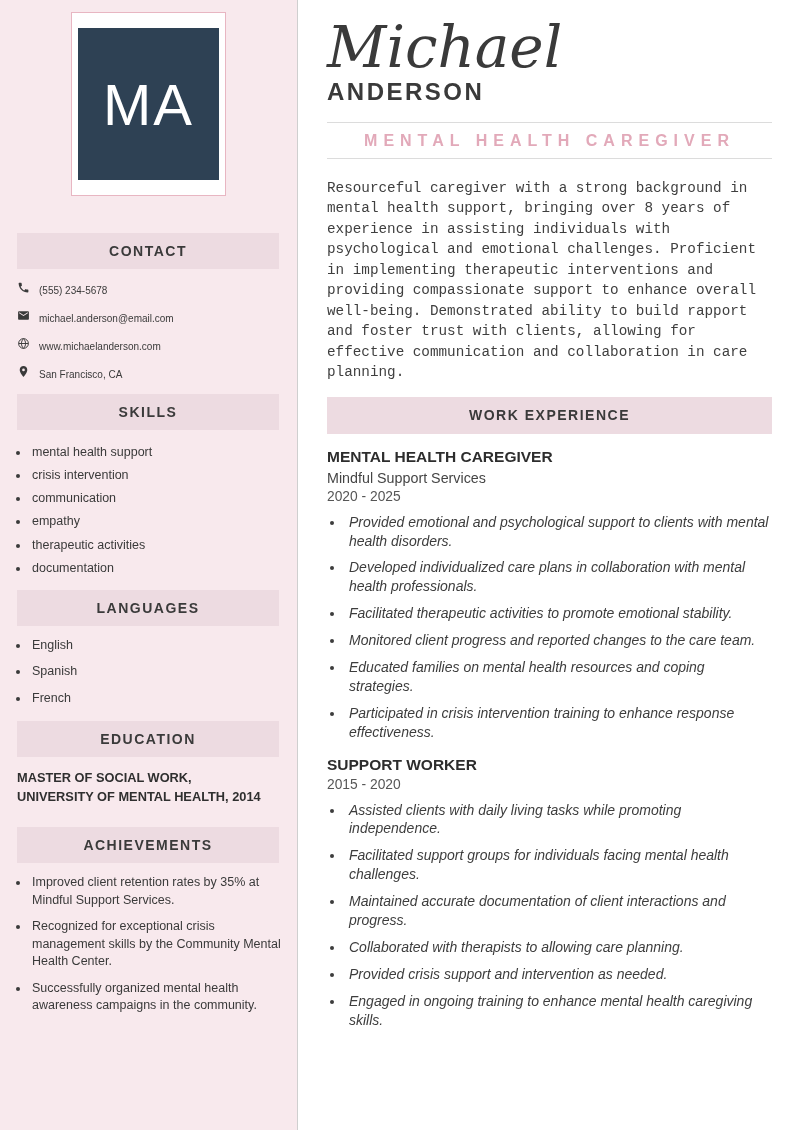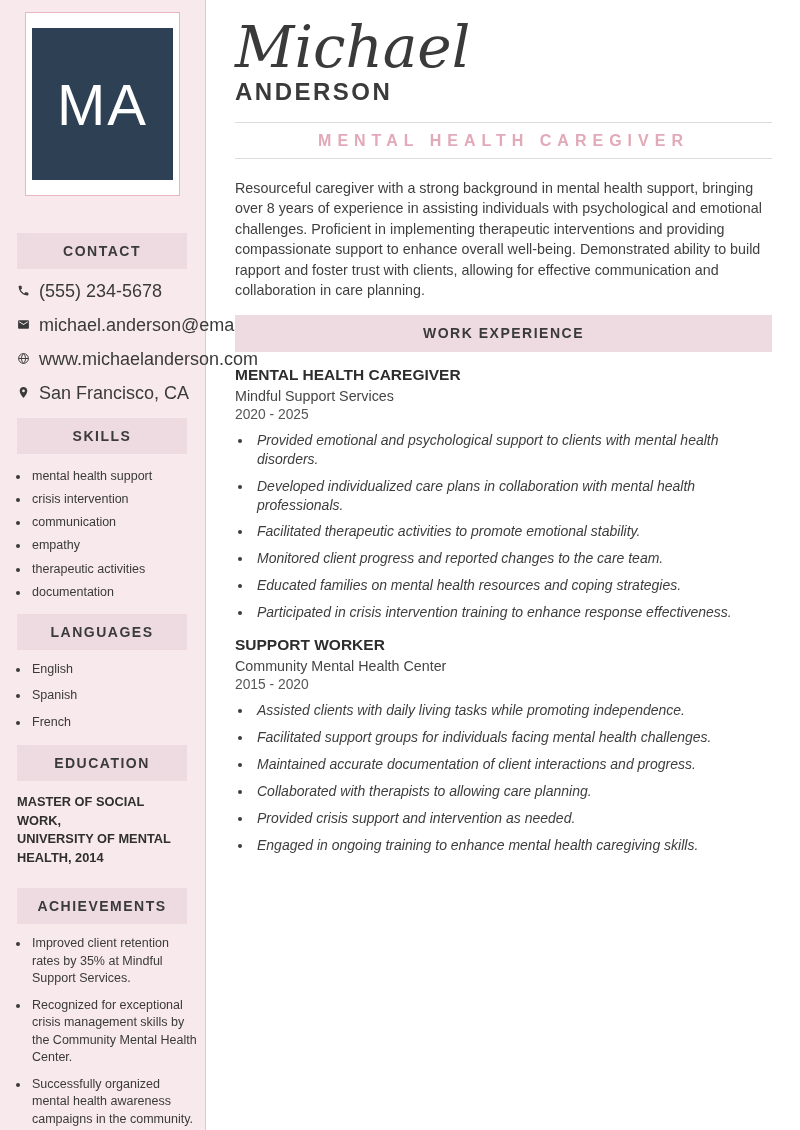--- a/index.html
+++ b/index.html
@@ -7,40 +7,40 @@
   body {
     width: 800px; height: 1130px; overflow: hidden;
     background: #ffffff;
     font-family: "Liberation Sans", sans-serif;
     color: #3a3a3a;
   }
   .page { display: flex; width: 800px; height: 1130px; }
 
   
   .sidebar {
-    width: 206px; height: 1130px; background: #f8e9ed;
+    width: 298px; height: 1130px; background: #f8e9ed;
     border-right: 1px solid #cfcfcf; flex-shrink: 0;
   }
   .avatar-frame {
     width: 155px; height: 184px; background: #ffffff;
     border: 1px solid #e8b6c2; margin: 12px auto 0;
     padding: 15px 6px; display: flex;
   }
   .avatar-inner {
     flex: 1; background: #2e4154; color: #ffffff;
     display: flex; align-items: center; justify-content: center;
     font-size: 58px; font-weight: 400; letter-spacing: 2px;
   }
   .side-band {
     margin: 0 18px 0 17px; height: 36px; background: #eddbe1;
     display: flex; align-items: center; justify-content: center;
     font-size: 14px; font-weight: bold; letter-spacing: 1.5px; color: #3a3a3a;
   }
   .contact-list { margin: 12px 14px 0 17px; }
-  .contact-row { display: flex; align-items: flex-end; gap: 9px; margin-bottom: 13px; font-size: 18px; color: #3a3a3a; }
+  .contact-row { display: flex; align-items: flex-end; gap: 9px; margin-bottom: 13px; font-size: 10px; color: #3a3a3a; }
   .contact-row svg { flex-shrink: 0; }
   .side-ul {
     margin: 11px 6px 0 17px; padding-left: 13px;
     font-size: 12.5px; line-height: 1.85; color: #3a3a3a;
   }
   .side-ul li { padding-left: 2px; }
   .side-ul.spaced { line-height: 1.4; }
   .side-ul.spaced li { margin-bottom: 9px; }
   .edu-text {
     margin: 12px 14px 0 17px; font-size: 12.8px; font-weight: bold;
@@ -62,21 +62,21 @@
     font-size: 24px; font-weight: bold; letter-spacing: 2.5px;
     color: #3a3a3a; margin-top: 2px;
   }
   .rule { border: none; border-top: 1px solid #dcdcdc; margin: 0; }
   .rule-top { margin-top: 16px; }
   .job-title-band {
     text-align: center; font-size: 16px; font-weight: bold;
     letter-spacing: 6px; color: #e2a9b9; padding: 9px 0 8px;
   }
   .summary {
-    margin-top: 19px; font-size: 14.3px; line-height: 1.43; color: #3f3f3f;
+    margin-top: 19px; font-size: 14.3px; line-height: 1.43; color: #3f3f3f; font-family: Liberation Mono, monospace;
   }
   .work-band {
     margin-top: 12px; height: 37px; background: #eddbe1;
     display: flex; align-items: center; justify-content: center;
     font-size: 14px; font-weight: bold; letter-spacing: 1.5px; color: #3a3a3a;
   }
   .job { margin-top: 14px; }
   .job-title { font-size: 15.5px; font-weight: bold; color: #2d2d2d; }
   .job-company { font-size: 14.3px; color: #454545; margin-top: 4px; }
   .job-dates { font-size: 13.8px; color: #565656; margin-top: 3px; }
@@ -184,21 +184,20 @@
           <li>Developed individualized care plans in collaboration with mental health professionals.</li>
           <li>Facilitated therapeutic activities to promote emotional stability.</li>
           <li>Monitored client progress and reported changes to the care team.</li>
           <li>Educated families on mental health resources and coping strategies.</li>
           <li>Participated in crisis intervention training to enhance response effectiveness.</li>
         </ul>
     </section>
 
     <section class="job">
       <div class="job-title">SUPPORT WORKER</div>
-      <div class="job-company">Community Mental Health Center</div>
       <div class="job-dates">2015 - 2020</div>
       <ul class="job-bullets">
 
       <li>Assisted clients with daily living tasks while promoting independence.</li>
           <li>Facilitated support groups for individuals facing mental health challenges.</li>
           <li>Maintained accurate documentation of client interactions and progress.</li>
           <li>Collaborated with therapists to allowing care planning.</li>
           <li>Provided crisis support and intervention as needed.</li>
           <li>Engaged in ongoing training to enhance mental health caregiving skills.</li>
         </ul>

